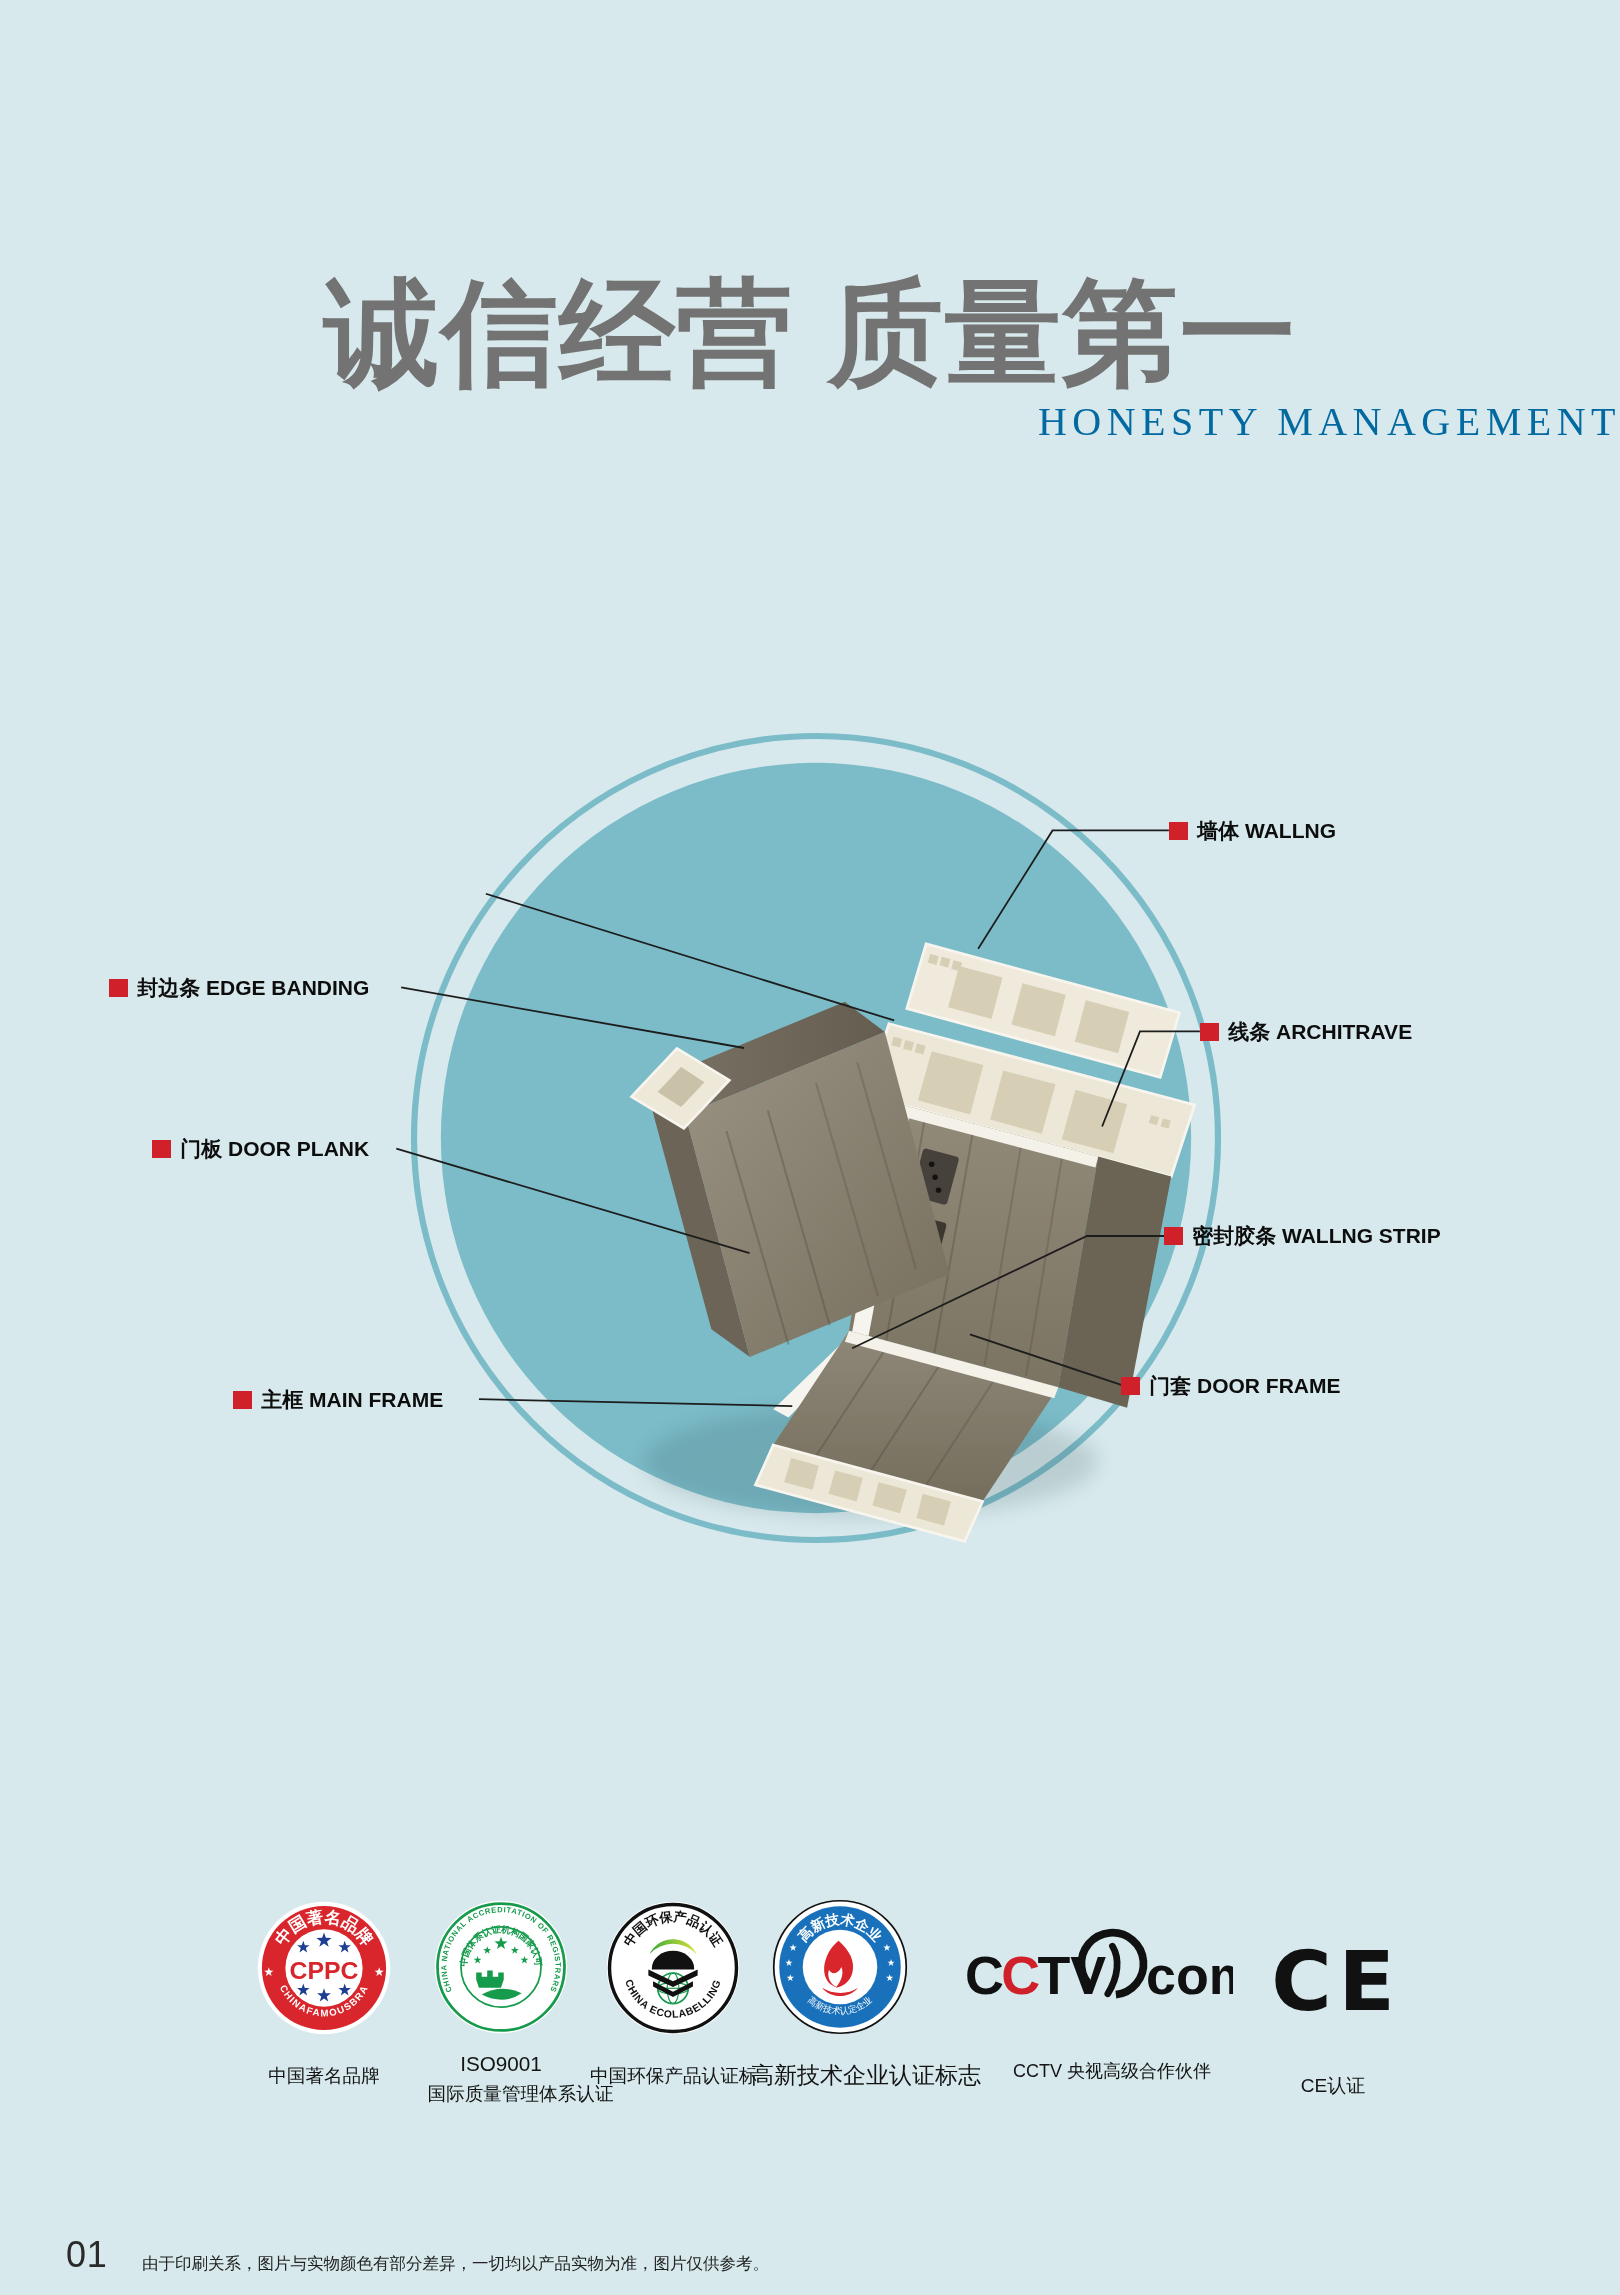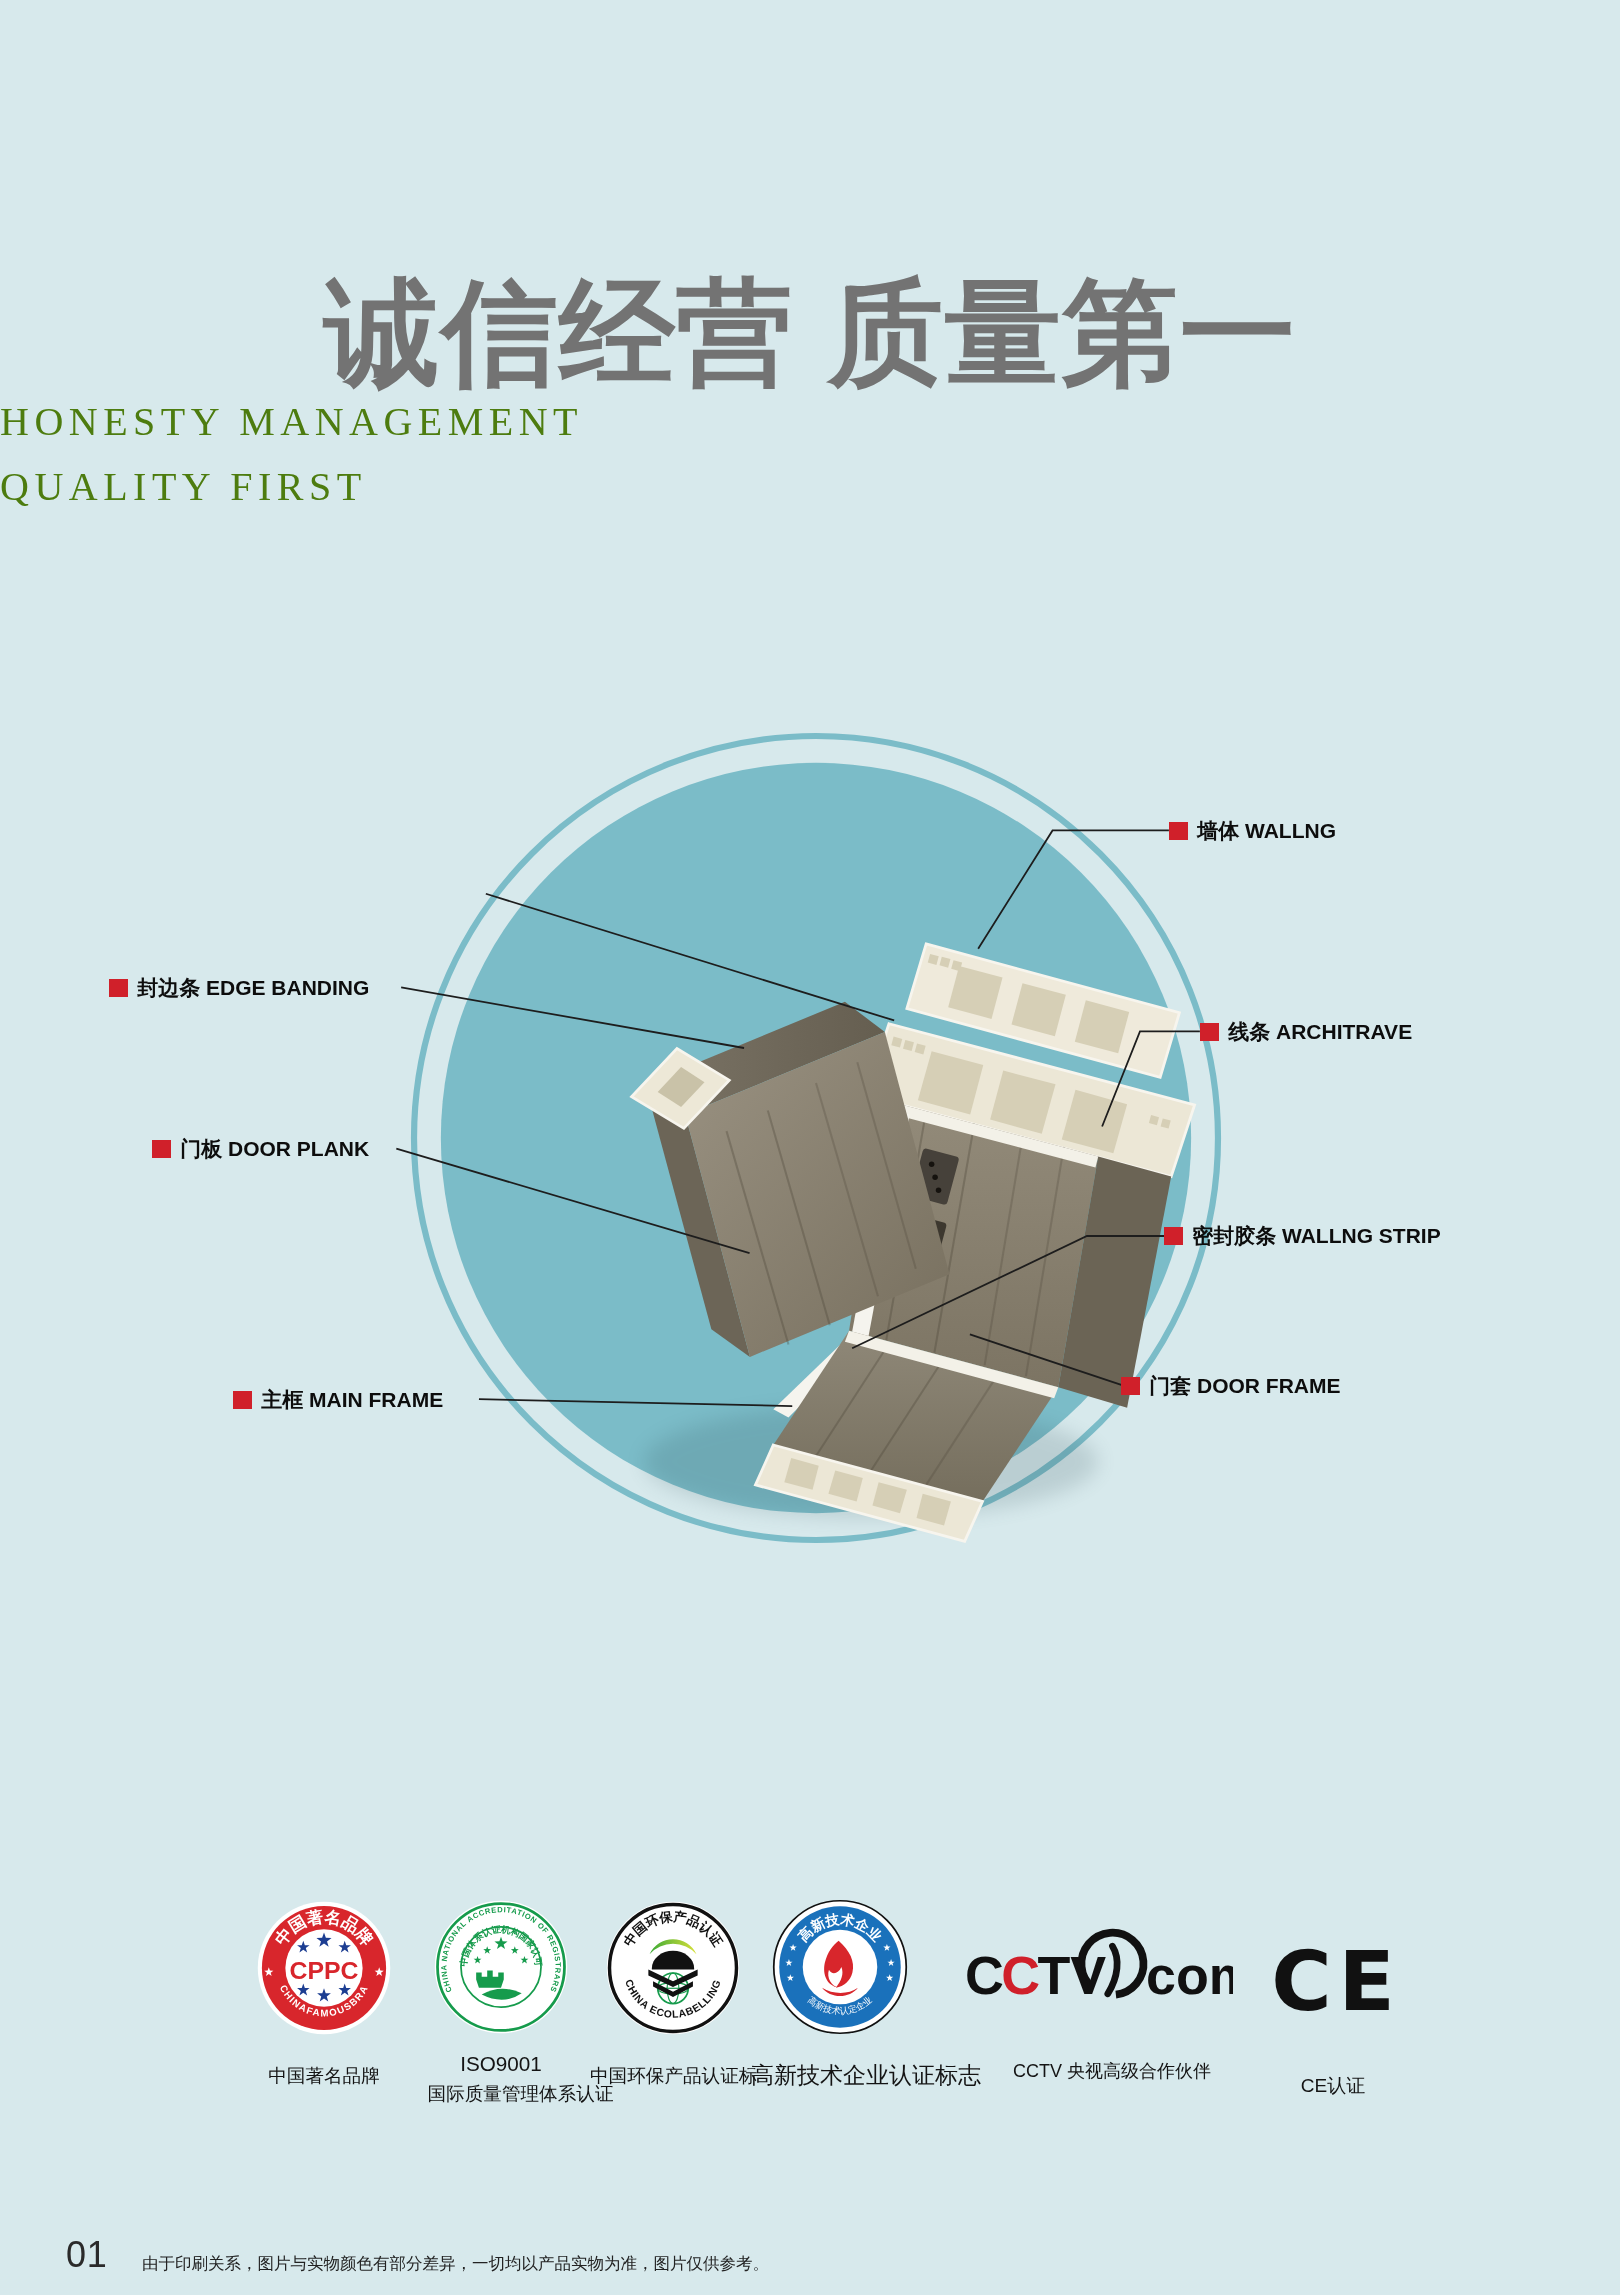--- a/index.html
+++ b/index.html
@@ -7,22 +7,22 @@
     position:relative;width:1621px;height:2295px;background:#d7e9ec;overflow:hidden;
     font-family:"Liberation Sans",sans-serif;color:#111;
   }
   
   .title{
     position:absolute;left:0;top:256px;width:1621px;text-align:center;
     font-size:116px;font-weight:900;letter-spacing:1.4px;color:#737373;
     font-family:"Liberation Sans",sans-serif;white-space:nowrap;
   }
   .subtitle{
-    position:absolute;left:0;width:1621px;text-align:left;
-    font-family:"Liberation Serif",serif;font-size:40px;letter-spacing:5.5px;color:#4d7c0f;
+    position:absolute;left:0;width:1621px;text-align:right;
+    font-family:"Liberation Serif",serif;font-size:40px;letter-spacing:5.5px;color:#0369a1;
     white-space:nowrap;
   }
   .subtitle.l1{top:398px;}
   .subtitle.l2{top:463px;}
   
   svg.hero{position:absolute;left:403px;top:725px;z-index:1;}
   svg.overlay{position:absolute;left:0;top:0;z-index:2;pointer-events:none;}
   
   .plabel{
     position:absolute;z-index:3;display:flex;align-items:center;gap:9.6px;
@@ -39,21 +39,20 @@
   .pageno{position:absolute;left:66px;top:2234px;font-size:36px;color:#2a2a2a;letter-spacing:0.7px;}
   .disclaimer{position:absolute;left:142px;top:2253px;font-size:16.5px;color:#222;}
 </style>
 </head>
 <body>
 
 <div id="canvas">
 
   <div class="title">诚信经营 质量第一</div>
   <div class="subtitle l1">HONESTY MANAGEMENT</div>
-  <div class="subtitle l2">QUALITY FIRST</div>
 
   <svg class="hero" width="826" height="826" viewBox="0 0 1200 1200">
     <defs>
       <linearGradient id="woodFront" x1="0" y1="0" x2="1" y2="1">
         <stop offset="0" stop-color="#9a9282"></stop>
           <stop offset="1" stop-color="#776f5e"></stop>
       </linearGradient>
       <linearGradient id="woodTop" x1="0" y1="0" x2="1" y2="0">
         <stop offset="0" stop-color="#7b7466"></stop>
           <stop offset="1" stop-color="#655e50"></stop>

